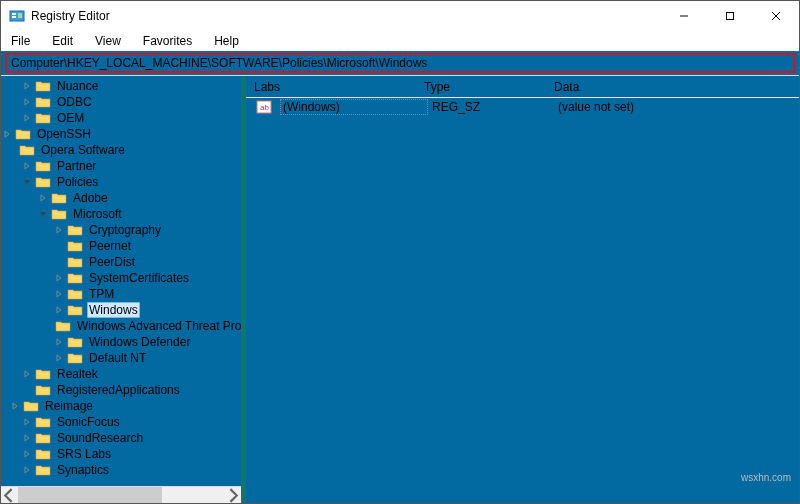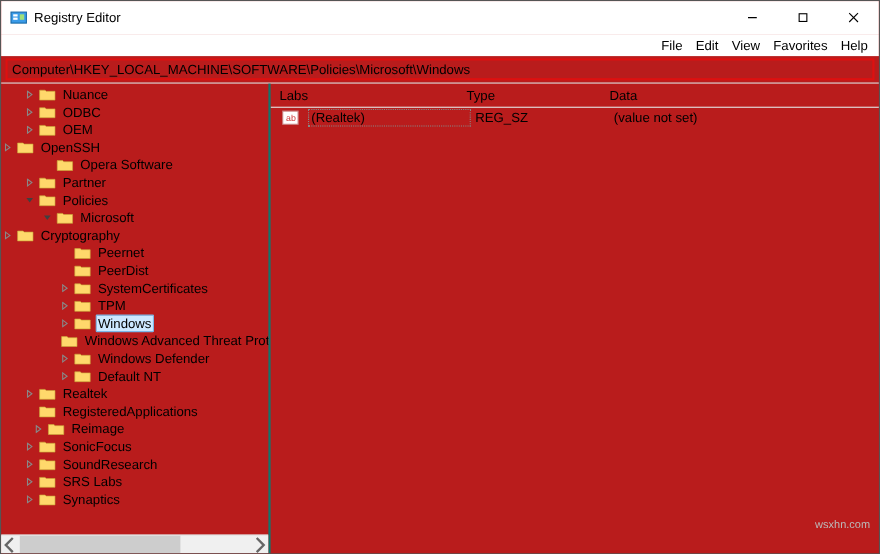--- a/index.html
+++ b/index.html
@@ -1,29 +1,29 @@
 <!DOCTYPE html>
 <html><head>
 <meta charset="utf-8">
 <style>
   * { box-sizing: border-box; }
   html, body { margin: 0; padding: 0; font-family: "Segoe UI", Tahoma, sans-serif; font-size: 12px; color: #000; background: #fff; }
-  .window { width: 800px; height: 504px; border: 1px solid #555; display: flex; flex-direction: column; overflow: hidden; background: #b91c1c; }
+  .window { width: 800px; height: 504px; border: 1px solid #555; display: flex; flex-direction: column; overflow: hidden; background: #0369a1; }
   .titlebar { height: 30px; display: flex; align-items: center; padding: 0 0 0 8px; background: #fff; }
   .titlebar .app-icon { width: 16px; height: 16px; margin-right: 6px; }
   .titlebar .title { flex: 1; font-size: 12px; }
   .titlebar .winbtns { display: flex; height: 100%; }
   .titlebar .winbtn { width: 46px; height: 100%; display: flex; align-items: center; justify-content: center; }
   .titlebar .winbtn svg { width: 10px; height: 10px; }
-  .menubar { height: 20px; display: flex; align-items: center; padding: 0 4px; gap: 0; background: #fff; justify-content: flex-end; }
+  .menubar { height: 20px; display: flex; align-items: center; padding: 0 4px; gap: 10px; background: #fff; }
   .menubar .menuitem { padding: 2px 6px; font-size: 12px; }
   .addressbar-wrap { padding: 2px 4px; }
   .addressbar { border: 2px solid #d11; padding: 1px 4px; font-size: 12px; height: 20px; display: flex; align-items: flex-end; }
   .content { flex: 1; display: flex; min-height: 0; border-top: 1px solid #ddd; }
-  .tree-pane { width: 245px; border-right: 2px solid #0f766e; overflow: hidden; position: relative; display: flex; flex-direction: column; }
+  .tree-pane { width: 245px; border-right: 5px solid #0f766e; overflow: hidden; position: relative; display: flex; flex-direction: column; }
   .tree { flex: 1; overflow: hidden; padding: 2px 0 0 0; }
   .tree-row { display: flex; align-items: center; height: 16px; white-space: nowrap; }
   .twisty { width: 12px; height: 12px; display: inline-flex; align-items: center; justify-content: center; margin-right: 2px; }
   .twisty svg { width: 8px; height: 8px; }
   .folder { width: 16px; height: 14px; margin-right: 4px; display: inline-block; }
   .folder svg { width: 16px; height: 14px; }
   .node-label { font-size: 12px; padding: 0 2px; }
   .node-label.selected { background: #cde8ff; border: 1px solid #7ab7e8; border-radius: 1px; padding: 0 1px; }
   .hscroll { height: 17px; background: #f0f0f0; display: flex; align-items: center; border-top: 1px solid #ddd; }
   .hscroll .sb-btn { width: 17px; height: 17px; display: flex; align-items: center; justify-content: center; background: #f0f0f0; }
@@ -132,61 +132,72 @@
             <span class="twisty">
               <svg viewBox="0 0 8 8">
                 <path d="M2 1 L6 4 L2 7 Z" fill="none" stroke="#888" stroke-width="1"></path>
               </svg>
             </span>
             <span class="folder"><svg viewBox="0 0 16 14">
                 <path d="M1 3 L1 12 L15 12 L15 4 L7 4 L6 3 Z" fill="#ffd86b" stroke="#caa63a" stroke-width="0.6"></path>
               </svg></span>
             <span class="node-label">OpenSSH</span>
           </div>
+          <div class="tree-row" style="padding-left:4px">
+            <span class="twisty"></span>
+            <span class="folder"><svg viewBox="0 0 16 14">
+                <path d="M1 3 L1 12 L15 12 L15 4 L7 4 L6 3 Z" fill="#ffd86b" stroke="#caa63a" stroke-width="0.6"></path>
+              </svg></span>
+            <span class="node-label">Opera Software</span>
+          </div>
+          <div class="tree-row" style="padding-left:20px">
+            <span class="twisty">
+              <svg viewBox="0 0 8 8">
+                <path d="M2 1 L6 4 L2 7 Z" fill="none" stroke="#888" stroke-width="1"></path>
+              </svg>
+            </span>
+            <span class="folder"><svg viewBox="0 0 16 14">
+                <path d="M1 3 L1 12 L15 12 L15 4 L7 4 L6 3 Z" fill="#ffd86b" stroke="#caa63a" stroke-width="0.6"></path>
+              </svg></span>
+            <span class="node-label">Partner</span>
+          </div>
+          <div class="tree-row" style="padding-left:20px">
+            <span class="twisty">
+              <svg viewBox="0 0 8 8">
+                <path d="M1 2 L7 2 L4 6 Z" fill="#404040"></path>
+              </svg>
+            </span>
+            <span class="folder"><svg viewBox="0 0 16 14">
+                <path d="M1 3 L1 12 L15 12 L15 4 L7 4 L6 3 Z" fill="#ffd86b" stroke="#caa63a" stroke-width="0.6"></path>
+              </svg></span>
+            <span class="node-label">Policies</span>
+          </div>
           <div class="tree-row" style="padding-left:36px">
-            <span class="twisty"></span>
-            <span class="folder"><svg viewBox="0 0 16 14">
-                <path d="M1 3 L1 12 L15 12 L15 4 L7 4 L6 3 Z" fill="#ffd86b" stroke="#caa63a" stroke-width="0.6"></path>
-              </svg></span>
-            <span class="node-label">Opera Software</span>
-          </div>
-          <div class="tree-row" style="padding-left:20px">
-            <span class="twisty">
-              <svg viewBox="0 0 8 8">
-                <path d="M2 1 L6 4 L2 7 Z" fill="none" stroke="#888" stroke-width="1"></path>
-              </svg>
-            </span>
-            <span class="folder"><svg viewBox="0 0 16 14">
-                <path d="M1 3 L1 12 L15 12 L15 4 L7 4 L6 3 Z" fill="#ffd86b" stroke="#caa63a" stroke-width="0.6"></path>
-              </svg></span>
-            <span class="node-label">Partner</span>
-          </div>
-          <div class="tree-row" style="padding-left:20px">
+            <span class="twisty">
+              <svg viewBox="0 0 8 8">
+                <path d="M2 1 L6 4 L2 7 Z" fill="none" stroke="#888" stroke-width="1"></path>
+              </svg>
+            </span>
+            <span class="folder"><svg viewBox="0 0 16 14">
+                <path d="M1 3 L1 12 L15 12 L15 4 L7 4 L6 3 Z" fill="#ffd86b" stroke="#caa63a" stroke-width="0.6"></path>
+              </svg></span>
+            <span class="node-label">Adobe</span>
+          </div>
+          <div class="tree-row" style="padding-left:36px">
             <span class="twisty">
               <svg viewBox="0 0 8 8">
                 <path d="M1 2 L7 2 L4 6 Z" fill="#404040"></path>
               </svg>
             </span>
             <span class="folder"><svg viewBox="0 0 16 14">
                 <path d="M1 3 L1 12 L15 12 L15 4 L7 4 L6 3 Z" fill="#ffd86b" stroke="#caa63a" stroke-width="0.6"></path>
               </svg></span>
-            <span class="node-label">Policies</span>
-          </div>
-          <div class="tree-row" style="padding-left:36px">
-            <span class="twisty">
-              <svg viewBox="0 0 8 8">
-                <path d="M1 2 L7 2 L4 6 Z" fill="#404040"></path>
-              </svg>
-            </span>
-            <span class="folder"><svg viewBox="0 0 16 14">
-                <path d="M1 3 L1 12 L15 12 L15 4 L7 4 L6 3 Z" fill="#ffd86b" stroke="#caa63a" stroke-width="0.6"></path>
-              </svg></span>
             <span class="node-label">Microsoft</span>
           </div>
-          <div class="tree-row" style="">
+          <div class="tree-row" style="padding-left:52px">
             <span class="twisty">
               <svg viewBox="0 0 8 8">
                 <path d="M2 1 L6 4 L2 7 Z" fill="none" stroke="#888" stroke-width="1"></path>
               </svg>
             </span>
             <span class="folder"><svg viewBox="0 0 16 14">
                 <path d="M1 3 L1 12 L15 12 L15 4 L7 4 L6 3 Z" fill="#ffd86b" stroke="#caa63a" stroke-width="0.6"></path>
               </svg></span>
             <span class="node-label">Cryptography</span>
           </div>
@@ -277,21 +288,21 @@
               </svg></span>
             <span class="node-label">Realtek</span>
           </div>
           <div class="tree-row" style="padding-left:20px">
             <span class="twisty"></span>
             <span class="folder"><svg viewBox="0 0 16 14">
                 <path d="M1 3 L1 12 L15 12 L15 4 L7 4 L6 3 Z" fill="#ffd86b" stroke="#caa63a" stroke-width="0.6"></path>
               </svg></span>
             <span class="node-label">RegisteredApplications</span>
           </div>
-          <div class="tree-row" style="padding-left:28px">
+          <div class="tree-row" style="padding-left:8px">
             <span class="twisty">
               <svg viewBox="0 0 8 8">
                 <path d="M2 1 L6 4 L2 7 Z" fill="none" stroke="#888" stroke-width="1"></path>
               </svg>
             </span>
             <span class="folder"><svg viewBox="0 0 16 14">
                 <path d="M1 3 L1 12 L15 12 L15 4 L7 4 L6 3 Z" fill="#ffd86b" stroke="#caa63a" stroke-width="0.6"></path>
               </svg></span>
             <span class="node-label">Reimage</span>
           </div>
@@ -364,21 +375,21 @@
         <div class="col col-data">Data</div>
       </div>
       <div class="list-body" id="values">
           <div class="list-row">
             <span class="val-icon">
               <svg width="16" height="16" viewBox="0 0 16 16">
                 <rect x="1" y="2" width="14" height="12" fill="#fff" stroke="#c97f7f"></rect>
                 <text x="4" y="11" font-size="8" fill="#c33" font-family="sans-serif">ab</text>
               </svg>
             </span>
-            <span class="cell" style="width:148px;border:1px dotted #888;padding:0 2px">(Realtek)</span>
+            <span class="cell" style="width:148px;border:1px dotted #888;padding:0 2px">(Windows)</span>
             <span class="cell" style="width:126px">REG_SZ</span>
             <span class="cell">(value not set)</span>
           </div>
         </div>
     </div>
 
     <div class="watermark">wsxhn.com</div>
   </div>
 
 </div>

